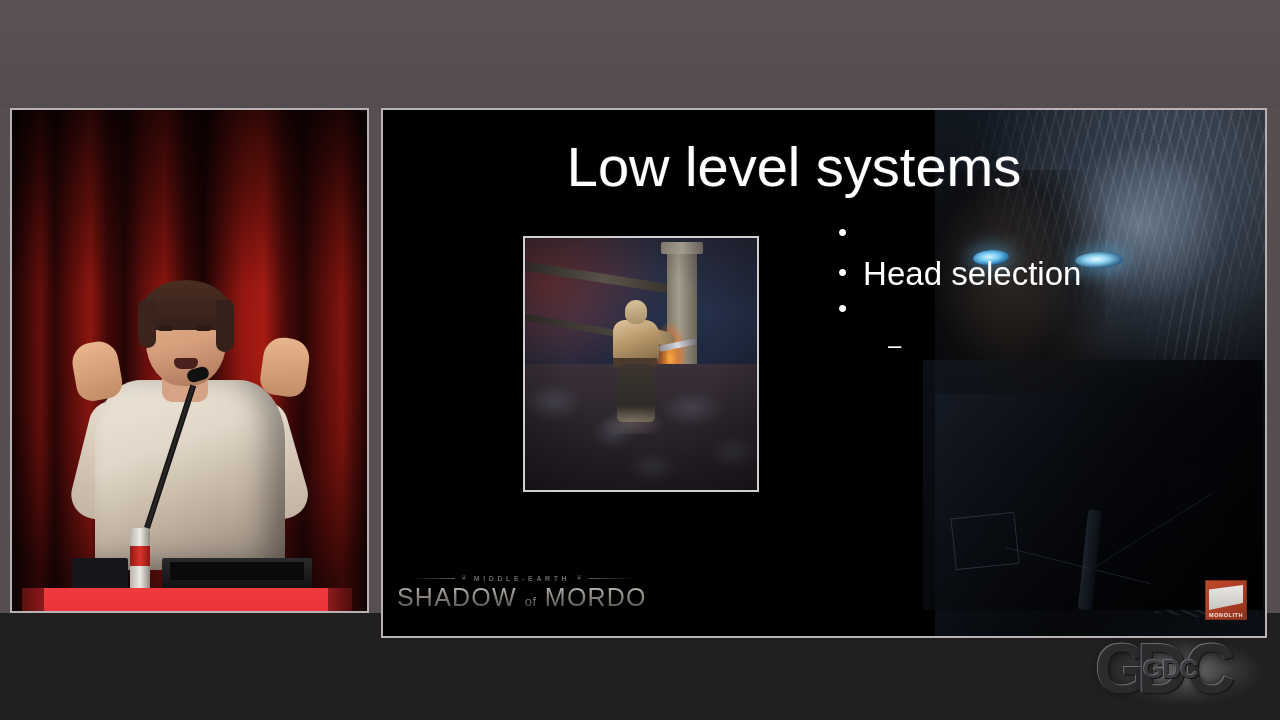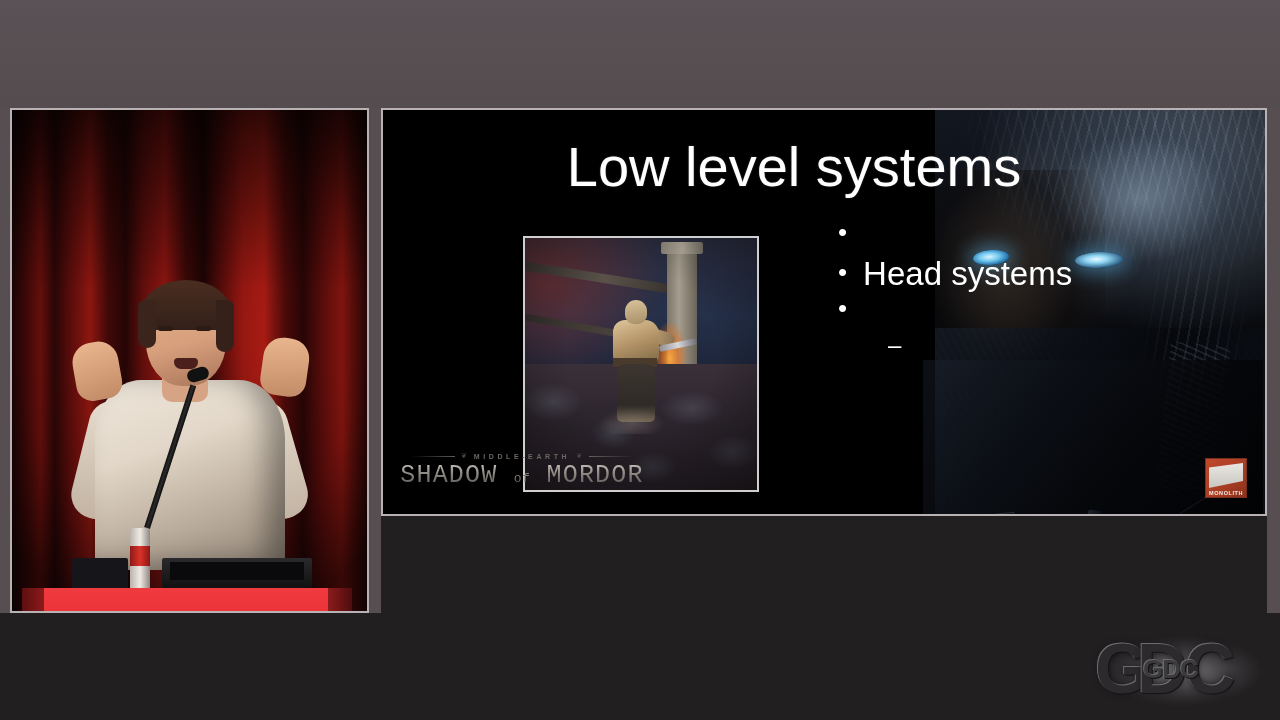--- a/index.html
+++ b/index.html
@@ -156,21 +156,21 @@
     position:absolute; left:316px; top:478px; width:24px; height:135px;
     background:linear-gradient(90deg,#8d1b1c,#4e0d0e);
   }
   #podium-logo{
     position:absolute; left:85px; top:498px; width:230px; height:62px;
     display:flex; align-items:center; gap:10px;
   }
 
   
   #slide-panel{
-    position:absolute; left:381px; top:108px; width:886px; height:408px;
+    position:absolute; left:381px; top:108px; width:886px; height:530px;
     border:2px solid #b9b2b4;
     background:#000;
     overflow:hidden;
   }
   
   #wraith{
     position:absolute; right:0; top:0; width:330px; height:100%;
   }
   #wraith-base{
     position:absolute; inset:0;
@@ -366,21 +366,21 @@
     display:flex; align-items:center; justify-content:center; gap:6px;
     margin-bottom:1px;
   }
   #som-middle-earth{
     font-size:7px; letter-spacing:3.6px; color:#6b6660; font-weight:bold;
   }
   .som-flourish{ color:#4e4a46; font-size:7px; letter-spacing:1px; }
   .som-thin-rule{ width:44px; height:1px; background:linear-gradient(90deg,rgba(90,86,82,0),rgba(120,115,110,.8)); }
   .som-thin-rule.r{ background:linear-gradient(90deg,rgba(120,115,110,.8),rgba(90,86,82,0)); }
   #som-title{
-    font-family:Liberation Mono, monospace;
+    font-family:Liberation Sans, sans-serif;
     font-size:25px; letter-spacing:1.2px;
     background:linear-gradient(180deg,#cfcac4 0%, #8b8680 45%, #4a4644 100%);
     -webkit-background-clip:text; background-clip:text;
     -webkit-text-fill-color:transparent; color:transparent;
     white-space:nowrap;
   }
   #som-of{ font-size:13px; letter-spacing:.5px; }
 
   
   #monolith-logo{
@@ -523,21 +523,21 @@
     </div>
     <div id="thumb-vignette"></div>
   </div>
 
   <div id="bullets">
     <div class="bullet">
       <span class="dot">•</span>
     </div>
     <div class="bullet">
       <span class="dot">•</span>
-      <span>Head systems</span>
+      <span>Head selection</span>
     </div>
     <div class="bullet">
       <span class="dot">•</span>
     </div>
     <div class="subbullet">
       <span class="dash">–</span>
     </div>
   </div>
 
   <div id="som-logo">

